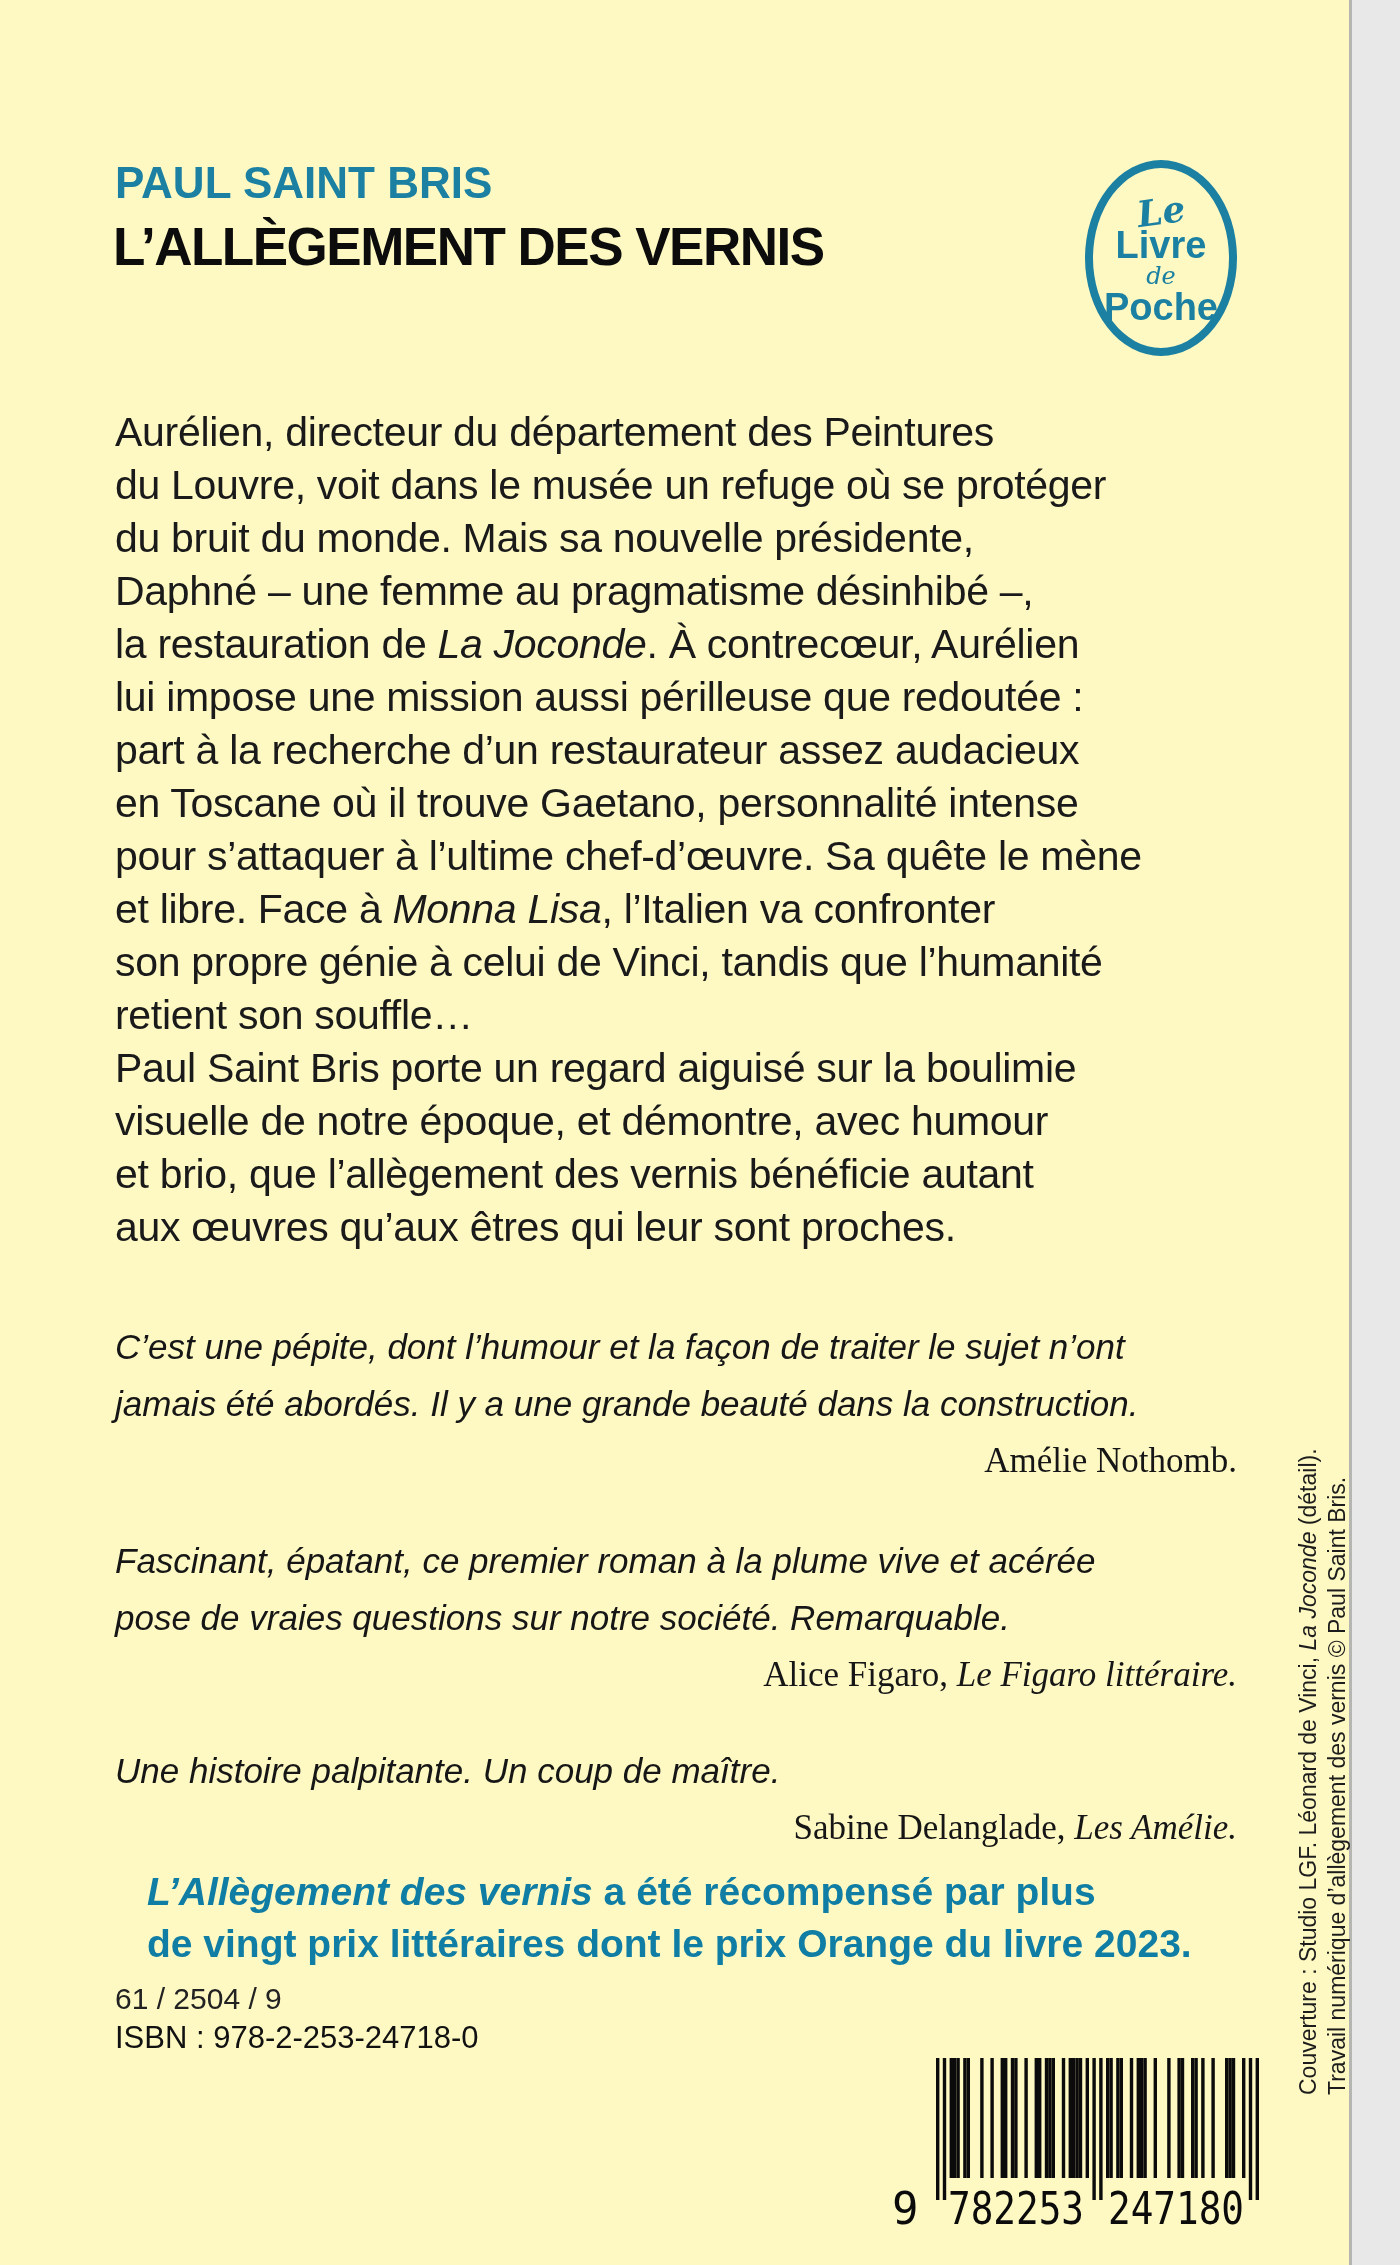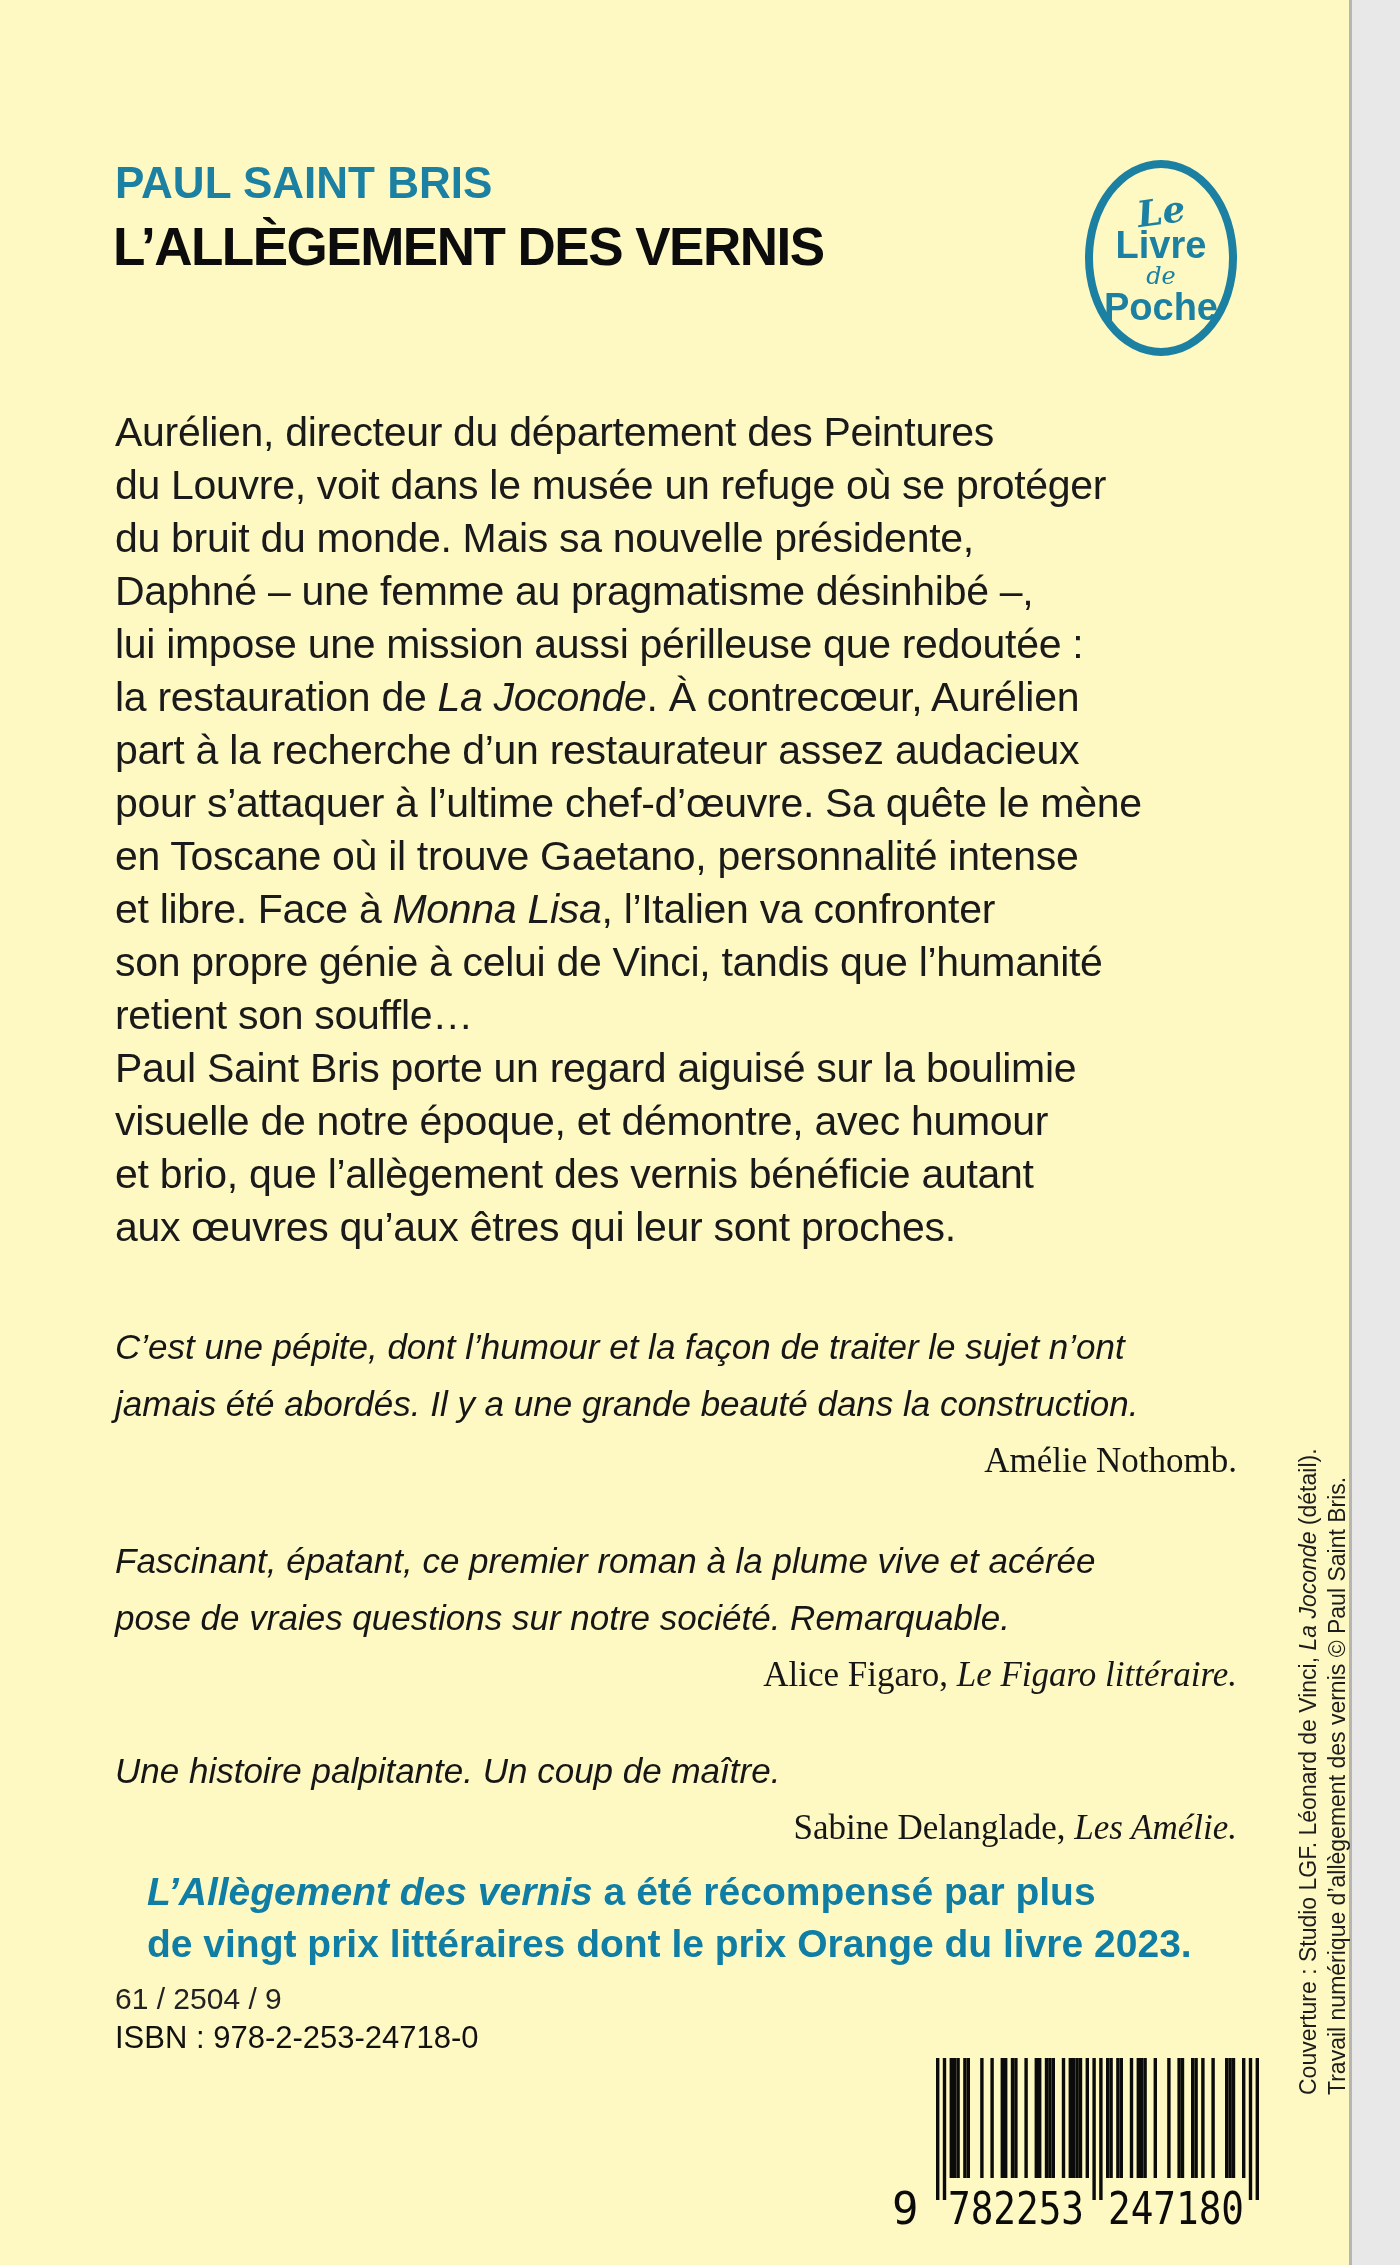--- a/index.html
+++ b/index.html
@@ -85,25 +85,25 @@
     <span class="logo-livre">Livre</span>
     <span class="logo-de">de</span>
     <span class="logo-poche">Poche</span>
   </div>
 
   <div class="synopsis">
       <div class="line"><span>Aurélien, directeur du département des Peintures</span></div>
       <div class="line"><span>du Louvre, voit dans le musée un refuge où se protéger</span></div>
       <div class="line"><span>du bruit du monde. Mais sa nouvelle présidente,</span></div>
       <div class="line"><span>Daphné – une femme au pragmatisme désinhibé –,</span></div>
+      <div class="line"><span>la restauration de </span><span class="it">La Joconde</span><span>. À contrecœur, Aurélien</span></div>
       <div class="line"><span>lui impose une mission aussi périlleuse que redoutée :</span></div>
-      <div class="line"><span>la restauration de </span><span class="it">La Joconde</span><span>. À contrecœur, Aurélien</span></div>
       <div class="line"><span>part à la recherche d’un restaurateur assez audacieux</span></div>
+      <div class="line"><span>en Toscane où il trouve Gaetano, personnalité intense</span></div>
       <div class="line"><span>pour s’attaquer à l’ultime chef-d’œuvre. Sa quête le mène</span></div>
-      <div class="line"><span>en Toscane où il trouve Gaetano, personnalité intense</span></div>
       <div class="line"><span>et libre. Face à </span><span class="it">Monna Lisa</span><span>, l’Italien va confronter</span></div>
       <div class="line"><span>son propre génie à celui de Vinci, tandis que l’humanité</span></div>
       <div class="line"><span>retient son souffle…</span></div>
       <div class="line"><span>Paul Saint Bris porte un regard aiguisé sur la boulimie</span></div>
       <div class="line"><span>visuelle de notre époque, et démontre, avec humour</span></div>
       <div class="line"><span>et brio, que l’allègement des vernis bénéficie autant</span></div>
       <div class="line"><span>aux œuvres qu’aux êtres qui leur sont proches.</span></div>
     </div>
 
   <div class="quote q1">

